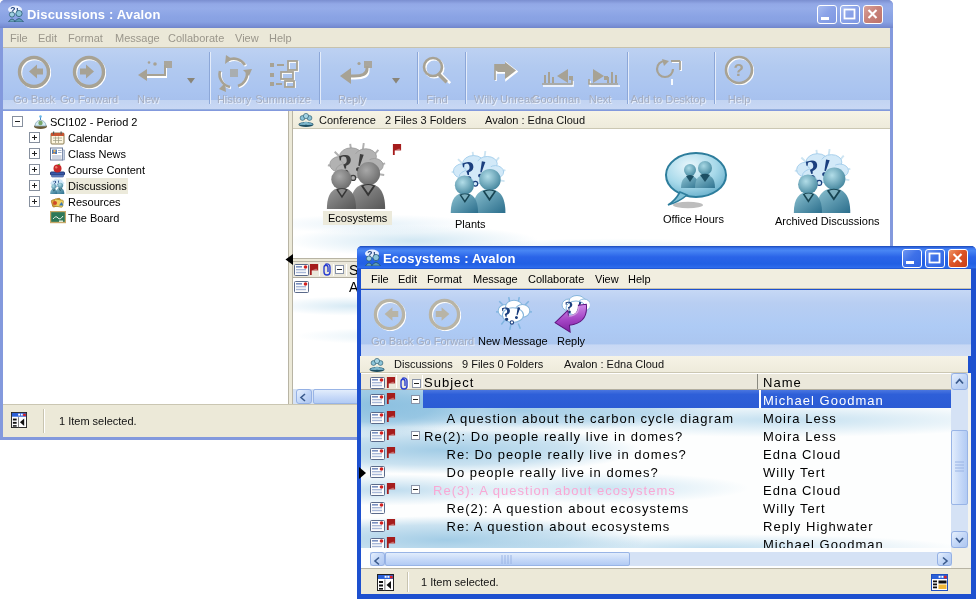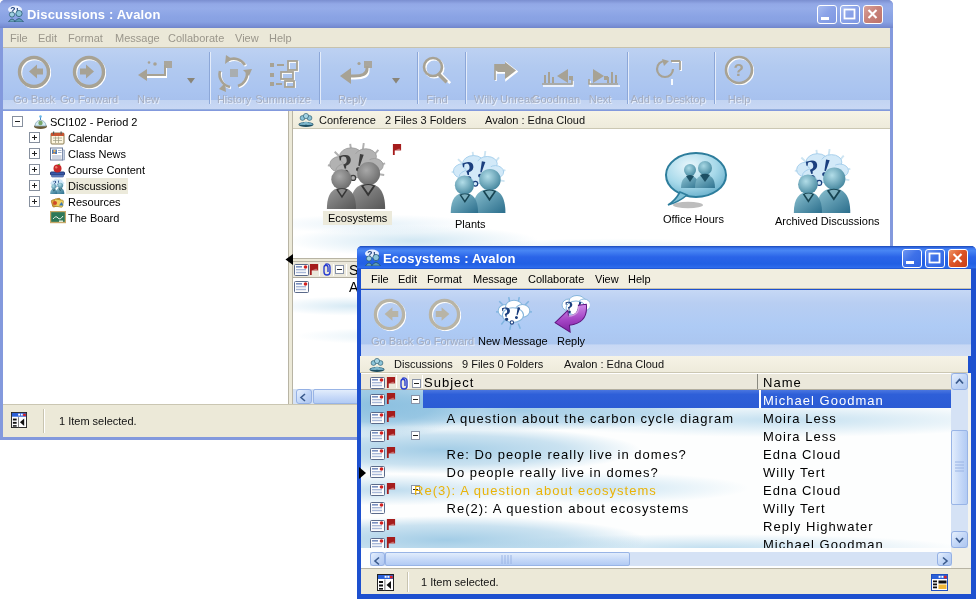--- a/index.html
+++ b/index.html
@@ -809,20 +809,21 @@
 <rect x="2" y="5" width="10" height="1.4" fill="#a8b8d8"></rect>
 <rect x="2" y="7.8" width="10" height="1.4" fill="#a8b8d8"></rect>
 <circle cx="11.5" cy="3" r="1.8" fill="#d02020"></circle>
 </svg>
 <svg class="abs" style="left:29px;top:183px" width="10" height="11" viewBox="0 0 11 12">
 <path d="M1,0 h9 v7 h-7 v5 h-2 z" fill="#a51c1c"></path>
 <path d="M3,7 h7 l-2,-2 z" fill="#fff" opacity="0.35"></path>
 </svg>
 <div class="abs" style="left:54px;top:185px;width:9px;height:9px;background:#fff;border:1px solid #8a94a8"></div>
     <div class="abs" style="left:56px;top:189px;width:5px;height:1px;background:#222"></div>
+<div class="lrow" style="left:67px;top:183px;color:#000">Re(2): Do people really live in domes?</div>
 <div class="lrow" style="left:406px;top:183px;color:#000">Moira Less</div>
 <svg class="abs" style="left:13px;top:202px" width="15" height="12" viewBox="0 0 15 12">
 <rect x="0.5" y="0.5" width="14" height="11" rx="1" fill="#fdfdfd" stroke="#5a6a8a"></rect>
 <rect x="2" y="2" width="6" height="1.6" fill="#7a90c0"></rect>
 <rect x="2" y="5" width="10" height="1.4" fill="#a8b8d8"></rect>
 <rect x="2" y="7.8" width="10" height="1.4" fill="#a8b8d8"></rect>
 <circle cx="11.5" cy="3" r="1.8" fill="#d02020"></circle>
 </svg>
 <svg class="abs" style="left:29px;top:201px" width="10" height="11" viewBox="0 0 11 12">
 <path d="M1,0 h9 v7 h-7 v5 h-2 z" fill="#a51c1c"></path>
@@ -845,21 +846,21 @@
 <rect x="2" y="5" width="10" height="1.4" fill="#a8b8d8"></rect>
 <rect x="2" y="7.8" width="10" height="1.4" fill="#a8b8d8"></rect>
 <circle cx="11.5" cy="3" r="1.8" fill="#d02020"></circle>
 </svg>
 <svg class="abs" style="left:29px;top:237px" width="10" height="11" viewBox="0 0 11 12">
 <path d="M1,0 h9 v7 h-7 v5 h-2 z" fill="#a51c1c"></path>
 <path d="M3,7 h7 l-2,-2 z" fill="#fff" opacity="0.35"></path>
 </svg>
 <div class="abs" style="left:54px;top:239px;width:9px;height:9px;background:#fff;border:1px solid #8a94a8"></div>
     <div class="abs" style="left:56px;top:243px;width:5px;height:1px;background:#222"></div>
-<div class="lrow" style="left:57px;top:237px;color:#eab308">Re(3): A question about ecosystems</div>
+<div class="lrow" style="left:76px;top:237px;color:#f9a8d4">Re(3): A question about ecosystems</div>
 <div class="lrow" style="left:406px;top:237px;color:#000">Edna Cloud</div>
 <svg class="abs" style="left:13px;top:256px" width="15" height="12" viewBox="0 0 15 12">
 <rect x="0.5" y="0.5" width="14" height="11" rx="1" fill="#fdfdfd" stroke="#5a6a8a"></rect>
 <rect x="2" y="2" width="6" height="1.6" fill="#7a90c0"></rect>
 <rect x="2" y="5" width="10" height="1.4" fill="#a8b8d8"></rect>
 <rect x="2" y="7.8" width="10" height="1.4" fill="#a8b8d8"></rect>
 <circle cx="11.5" cy="3" r="1.8" fill="#d02020"></circle>
 </svg>
 <div class="lrow" style="left:89.5px;top:255px;color:#000">Re(2): A question about ecosystems</div>
 <div class="lrow" style="left:406px;top:255px;color:#000">Willy Tert</div>
@@ -867,20 +868,21 @@
 <rect x="0.5" y="0.5" width="14" height="11" rx="1" fill="#fdfdfd" stroke="#5a6a8a"></rect>
 <rect x="2" y="2" width="6" height="1.6" fill="#7a90c0"></rect>
 <rect x="2" y="5" width="10" height="1.4" fill="#a8b8d8"></rect>
 <rect x="2" y="7.8" width="10" height="1.4" fill="#a8b8d8"></rect>
 <circle cx="11.5" cy="3" r="1.8" fill="#d02020"></circle>
 </svg>
 <svg class="abs" style="left:29px;top:273px" width="10" height="11" viewBox="0 0 11 12">
 <path d="M1,0 h9 v7 h-7 v5 h-2 z" fill="#a51c1c"></path>
 <path d="M3,7 h7 l-2,-2 z" fill="#fff" opacity="0.35"></path>
 </svg>
+<div class="lrow" style="left:89.5px;top:273px;color:#000">Re: A question about ecosystems</div>
 <div class="lrow" style="left:406px;top:273px;color:#000">Reply Highwater</div>
 <svg class="abs" style="left:13px;top:292px" width="15" height="12" viewBox="0 0 15 12">
 <rect x="0.5" y="0.5" width="14" height="11" rx="1" fill="#fdfdfd" stroke="#5a6a8a"></rect>
 <rect x="2" y="2" width="6" height="1.6" fill="#7a90c0"></rect>
 <rect x="2" y="5" width="10" height="1.4" fill="#a8b8d8"></rect>
 <rect x="2" y="7.8" width="10" height="1.4" fill="#a8b8d8"></rect>
 <circle cx="11.5" cy="3" r="1.8" fill="#d02020"></circle>
 </svg>
 <svg class="abs" style="left:29px;top:291px" width="10" height="11" viewBox="0 0 11 12">
 <path d="M1,0 h9 v7 h-7 v5 h-2 z" fill="#a51c1c"></path>

